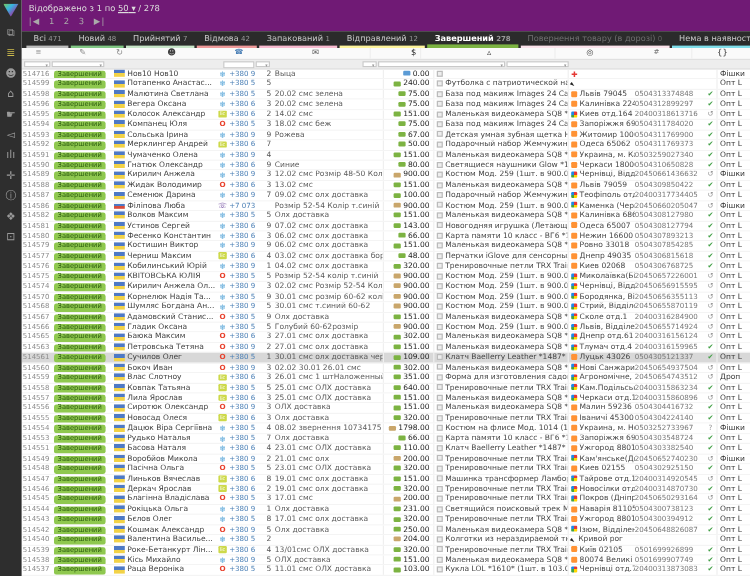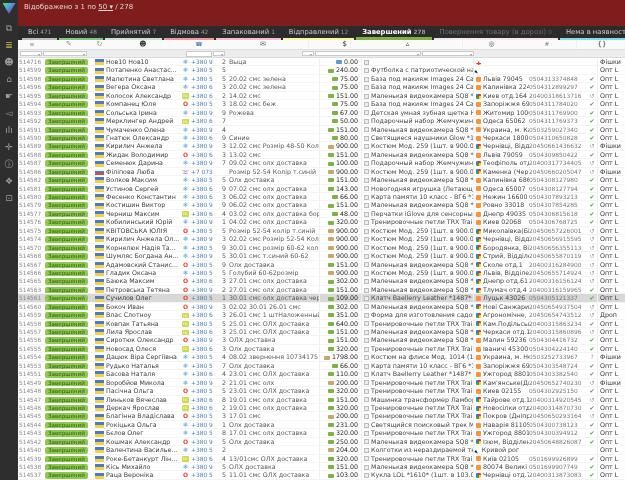--- a/index.html
+++ b/index.html
@@ -7,21 +7,21 @@
   
   .sidebar{position:absolute;left:0;top:0;bottom:0;width:18px;background:#2e2e2e;z-index:5;
     display:flex;flex-direction:column;align-items:center;}
   .logo{width:13px;height:11px;margin:3px 0 6px 0;
     background:linear-gradient(135deg,#7ec855 0%,#35b6e0 35%,#8e44ad 70%,#e74c3c 100%);
     clip-path:polygon(0 0,100% 0,50% 100%);}
   .sb-ico{width:18px;height:17px;line-height:17px;text-align:center;color:#9a9a9a;font-size:9px;cursor:pointer;}
   .sb-ico.active{color:#cdbb4d;}
   
   .main{position:absolute;left:18px;top:0;right:0;bottom:0;}
-  .topbar{height:26px;background:#7f1d1d;color:#ddd;font-size:7px;padding:2px 0 0 6px;box-sizing:border-box;}
+  .topbar{height:26px;background:#701a75;color:#ddd;font-size:7px;padding:2px 0 0 6px;box-sizing:border-box;}
   .topline{height:11px;line-height:11px;}
   .topline .dd{text-decoration:underline;cursor:pointer;}
   .pager{height:11px;line-height:11px;color:#aaa;letter-spacing:1px;}
   .pager span{display:inline-block;margin-right:7px;cursor:pointer;}
   
   .tabs{height:14px;background:#2b2b2b;display:flex;white-space:nowrap;overflow:hidden;padding-left:4px;}
   .tab{font-size:6.8px;color:#c9c9c9;padding:1px 6px 0 6px;margin-right:2px;cursor:pointer;
     border-bottom:2px solid transparent;line-height:10px;}
   .tab .cnt{font-size:5.8px;color:#999;margin-left:2px;}
   .tab.active{color:#fff;font-weight:bold;border-bottom-width:3px;}
@@ -98,20 +98,21 @@
     </div>
 </div>
 
 <div class="main">
   <div class="topbar">
     <div class="topline">
       <span>Відображено з 1 по</span>
       <span class="dd"><span>50</span> ▾</span>
       <span>/ 278</span>
     </div>
+    <div class="pager"><span>|◀</span><span>1</span><span>2</span><span>3</span><span>▶|</span></div>
   </div>
 
   <div class="tabs">
       <span class="tab" style="border-bottom-color:#bdbdbd">Всі<span class="cnt">471</span></span>
       <span class="tab" style="border-bottom-color:#81c784">Новий<span class="cnt">48</span></span>
       <span class="tab" style="border-bottom-color:#c8e6c9">Прийнятий<span class="cnt">7</span></span>
       <span class="tab" style="border-bottom-color:#ef9a9a">Відмова<span class="cnt">42</span></span>
       <span class="tab" style="border-bottom-color:#f8bbd0">Запакований<span class="cnt">1</span></span>
       <span class="tab" style="border-bottom-color:#fff59d">Відправлений<span class="cnt">12</span></span>
       <span class="tab active" style="border-bottom-color:#7cb342">Завершений<span class="cnt">278</span></span>

